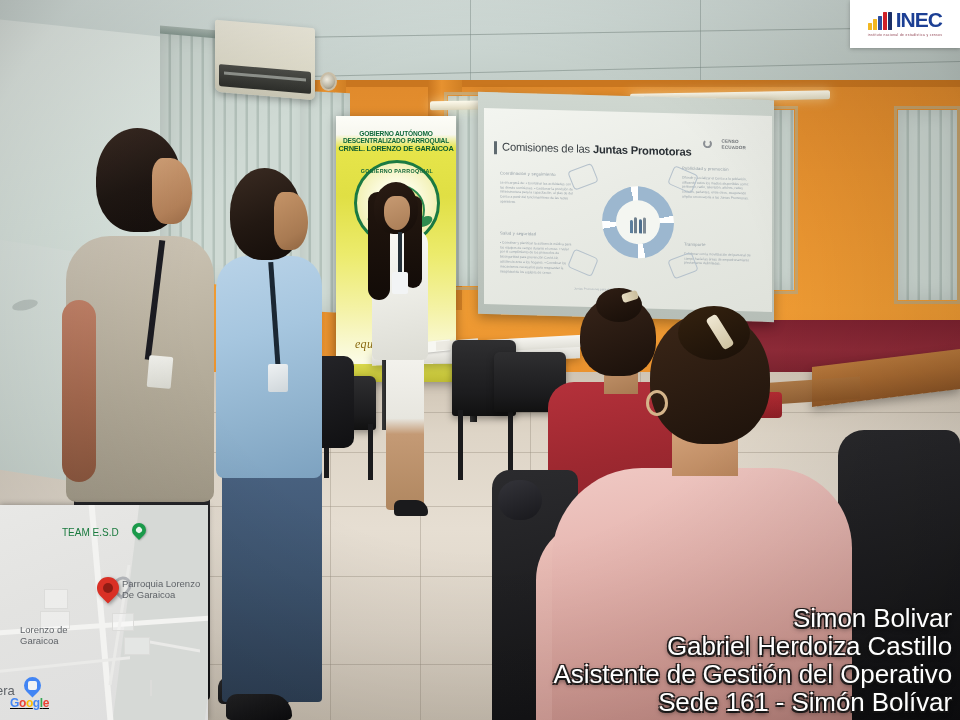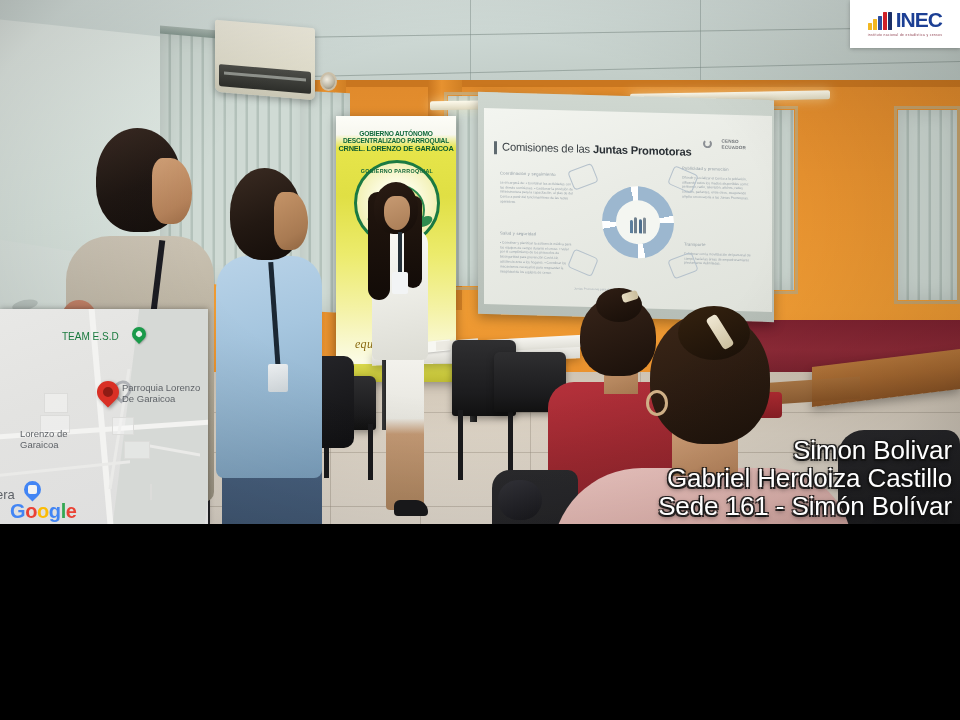--- a/index.html
+++ b/index.html
@@ -3,21 +3,21 @@
 <meta charset="utf-8">
 <style>
   * { margin:0; padding:0; box-sizing:border-box; }
   html,body { background:#000; }
   body {
     font-family:"Liberation Sans", sans-serif;
     width:960px; height:720px; overflow:hidden;
   }
   #photo {
     position:relative;
-    width:960px; height:524px;
+    width:960px; height:720px;
     overflow:hidden;
     background:#2a2018;
   }
 
   
   .ceiling {
     position:absolute; left:0; top:0; width:960px; height:96px;
     background:linear-gradient(175deg,#d8e2de 0%,#cdd8d4 40%,#c3cec9 70%,#b9c5c0 100%);
   }
   .ceiling:before, .ceiling:after {
@@ -601,21 +601,21 @@
     position:absolute; width:17px; height:17px;
     background:#4285f4; border-radius:50% 50% 50% 0;
     transform:rotate(-45deg);
   }
   .gmaps-pin:after {
     content:""; position:absolute; left:4px; top:4px; width:9px; height:9px;
     background:#f1f3f4; border-radius:2px;
     transform:rotate(45deg);
   }
   .gmaps-word {
-    position:absolute; font-size:20px; font-weight:bold; letter-spacing:-.4px;
+    position:absolute; font-size:12px; font-weight:bold; letter-spacing:-.4px;text-decoration:underline;
   }
   .gmaps-word span:nth-child(1){color:#4285f4;}
   .gmaps-word span:nth-child(2){color:#ea4335;}
   .gmaps-word span:nth-child(3){color:#fbbc05;}
   .gmaps-word span:nth-child(4){color:#4285f4;}
   .gmaps-word span:nth-child(5){color:#34a853;}
   .gmaps-word span:nth-child(6){color:#ea4335;}
   .gmaps-era {
     position:absolute; font-size:13px; color:#5f6368;
   }
@@ -876,16 +876,17 @@
     <div class="gmaps-era" style="left:-4px;top:178px">era</div>
     <div class="gmaps-pin" style="left:24px;top:172px"></div>
     <div class="gmaps-word" style="left:10px;top:191px">
       <span>G</span><span>o</span><span>o</span><span>g</span><span>l</span><span>e</span>
     </div>
   </div>
 
   <div class="gps">
     <div>Simon Bolivar</div>
     <div>Gabriel Herdoiza Castillo</div>
+    <div>Asistente de Gestión del Operativo</div>
     <div>Sede 161 -  Simón Bolívar</div>
   </div>
 
 </div>
 
 </body></html>

